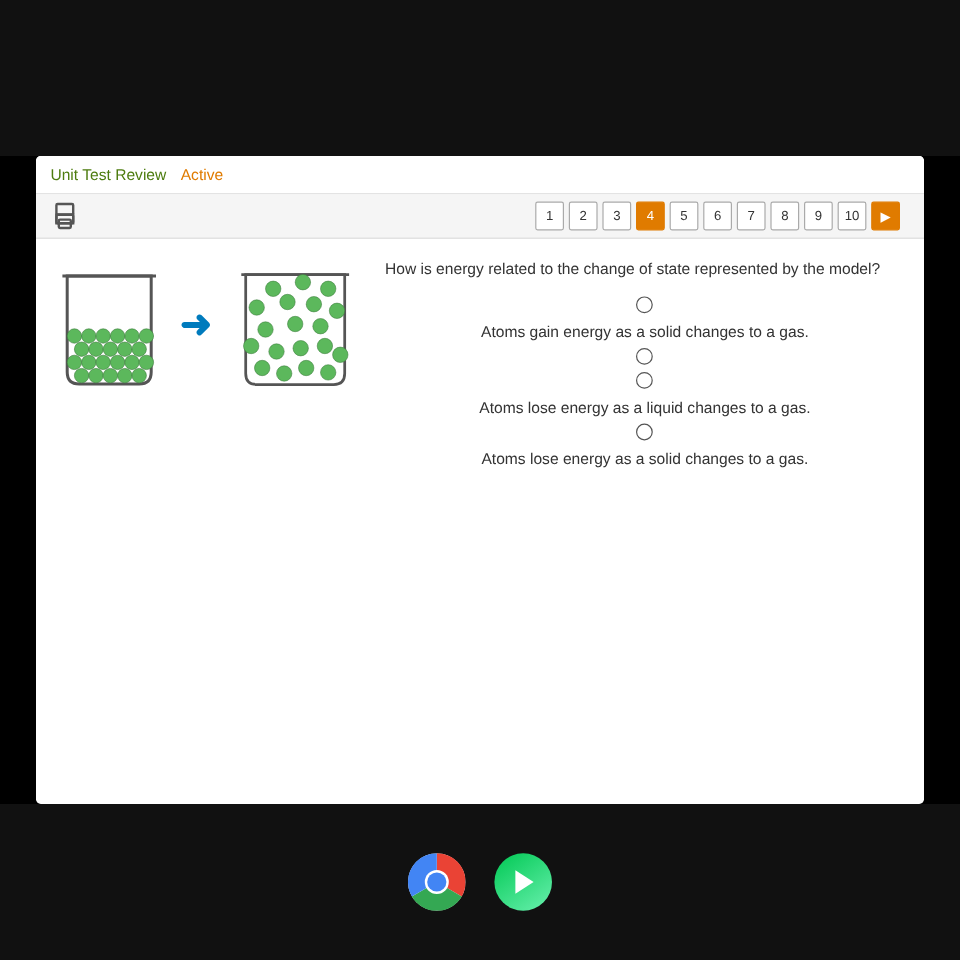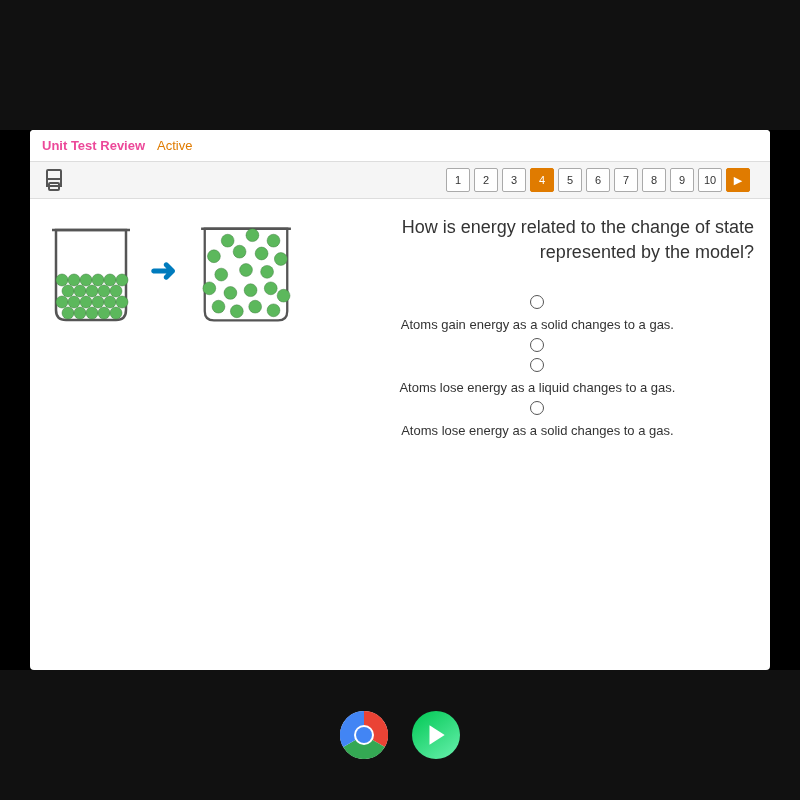--- a/index.html
+++ b/index.html
@@ -27,22 +27,22 @@
       background: #fff;
       border-bottom: 1px solid #ddd;
       padding: 8px 12px;
       display: flex;
       align-items: center;
       gap: 12px;
     }
 
     .header-title {
       font-size: 13px;
-      font-weight: bold;
-      color: #ec4899;
+      font-weight: normal;
+      color: #4d7c0f;
     }
 
     .header-status {
       font-size: 13px;
       color: #e07b00;
       font-weight: normal;
     }
 
     .toolbar {
       background: #f5f5f5;
@@ -105,25 +105,24 @@
       align-items: center;
       gap: 10px;
       flex-shrink: 0;
     }
 
     .question-area {
       flex: 1;
     }
 
     .question-text {
-      font-size: 18px;
+      font-size: 13px;
       color: #333;
-      margin-bottom: 30px;
+      margin-bottom: 14px;
       line-height: 1.4;
-      text-align: right;
     }
 
     .options {
       display: flex;
       flex-direction: column;
       gap: 6px;
     }
 
     .option {
       display: flex;

